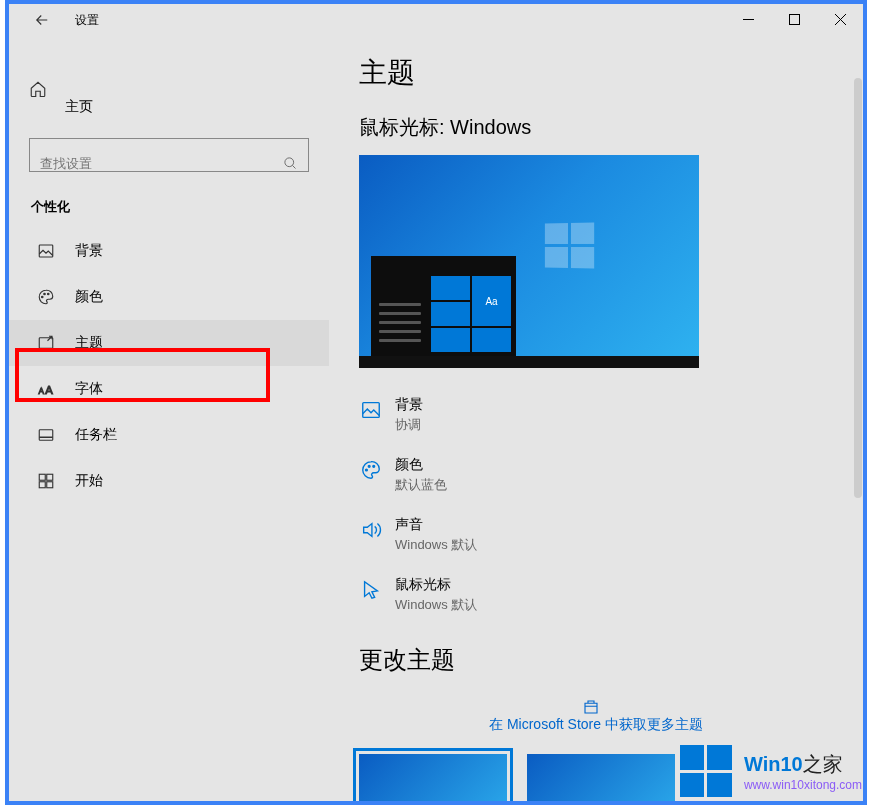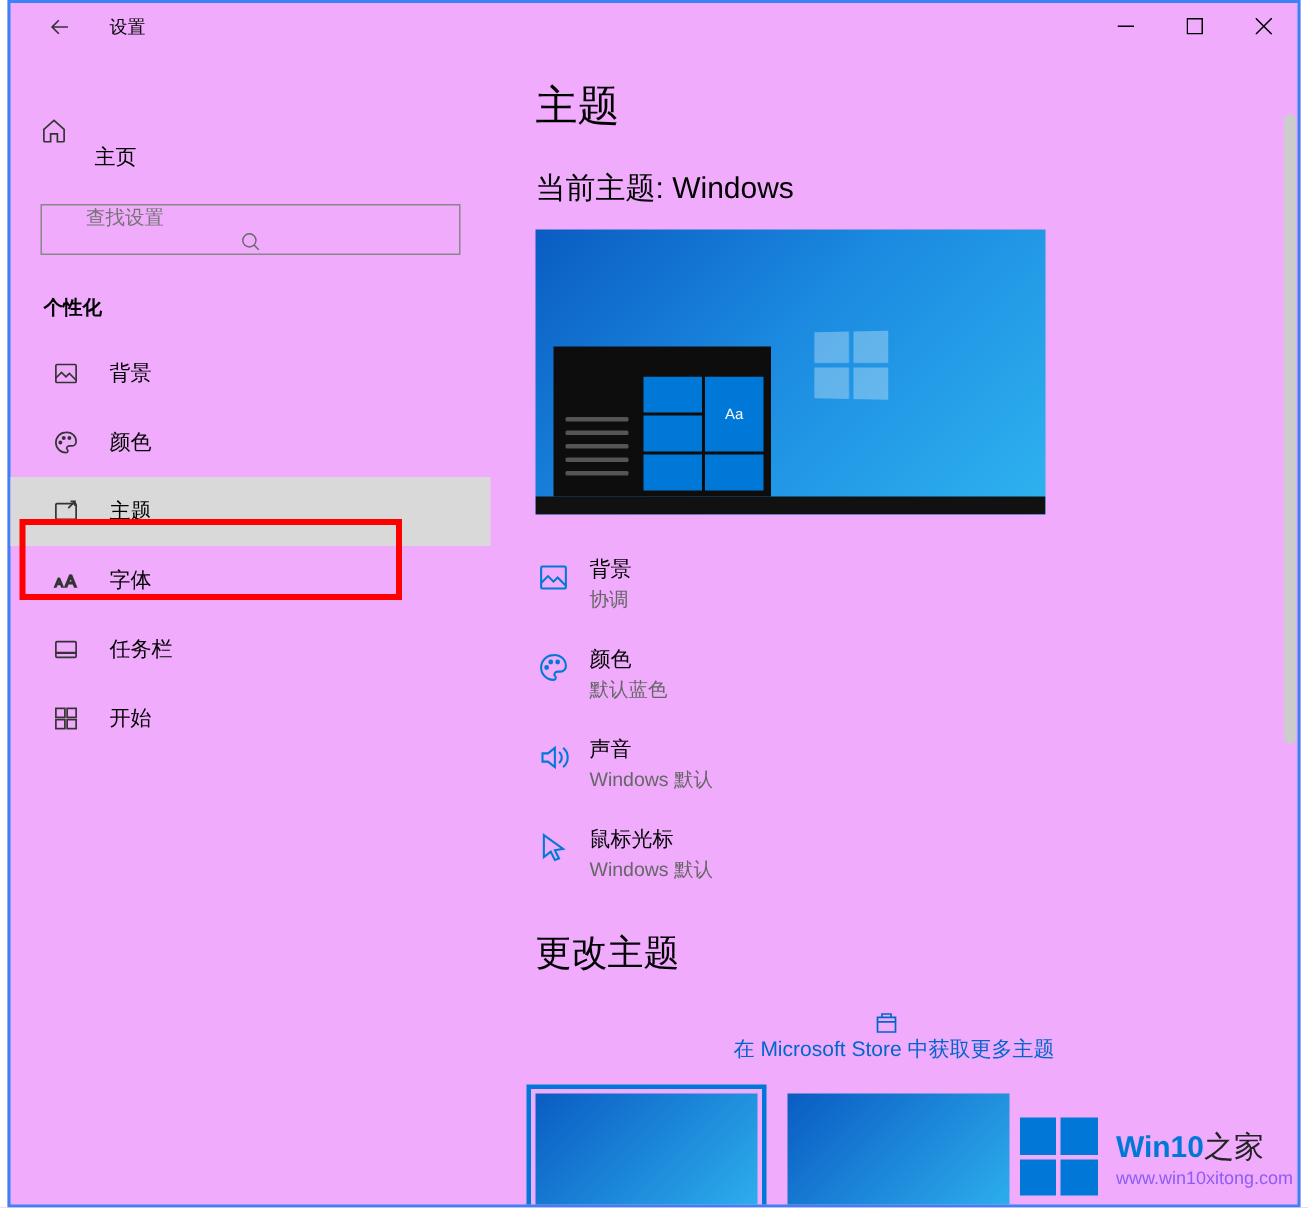--- a/index.html
+++ b/index.html
@@ -1,45 +1,45 @@
 <!DOCTYPE html>
 <html><head>
 <meta charset="utf-8">
 <style>
 * { margin: 0; padding: 0; box-sizing: border-box; font-family: "Microsoft YaHei", "Segoe UI", sans-serif; }
 body { width: 872px; height: 805px; background: #fff; position: relative; overflow: hidden; }
 
-.window { width: 862px; height: 805px; border: 2px solid #3b82f6; background: #f0abfc; position: relative; margin-left: 5px; }
+.window { width: 862px; height: 805px; border: 4px solid #3b82f6; background: #e5e5e5; position: relative; margin-left: 5px; }
 
 .titlebar { height: 32px; display: flex; align-items: center; padding-left: 18px; }
 .back-btn { width: 30px; height: 30px; display: flex; align-items: center; justify-content: center; cursor: pointer; }
 .title-text { font-size: 12px; margin-left: 18px; }
 .win-controls { position: absolute; right: 0; top: 0; display: flex; }
 .win-btn { width: 46px; height: 30px; display: flex; align-items: center; justify-content: center; cursor: pointer; }
 
 .content { display: flex; height: calc(100% - 32px); }
 .sidebar { width: 320px; padding-top: 18px; }
 .home-row { display: flex; align-items: center; padding: 8px 20px; cursor: pointer; }
 .home-row .lbl { margin-left: 18px; font-size: 14px; margin-top: 36px; }
 
-.search-box { margin: 14px 20px 20px 20px; border: 1px solid #888; height: 34px; display: flex; align-items: center; padding: 0 10px; justify-content: space-between; flex-direction: column; }
+.search-box { margin: 14px 20px 20px 20px; border: 1px solid #888; height: 34px; display: flex; align-items: flex-end; padding: 0 10px; justify-content: space-between; }
 .search-box input { border: none; outline: none; font-size: 13px; width: 85%; background: transparent; }
 
 .category-label { font-size: 13px; font-weight: bold; padding: 6px 22px 12px 22px; }
 
 .nav-item { display: flex; align-items: center; height: 46px; padding-left: 28px; cursor: pointer; }
 .nav-item .lbl { margin-left: 20px; font-size: 14px; }
 .nav-item.selected { background: #d9d9d9; }
 .highlight-box { position: absolute; border: 4px solid #ff0000; left: 6px; top: 344px; width: 255px; height: 54px; pointer-events: none; }
 
 .main { flex: 1; padding: 18px 30px 0 30px; overflow: hidden; position: relative; }
 .page-title { font-size: 28px; font-weight: 400; margin-bottom: 22px; }
 .current-theme-label { font-size: 20px; font-weight: 400; margin-bottom: 14px; }
 
-.theme-preview { width: 340px; height: 190px; background: linear-gradient(135deg, #0a5cc2 0%, #1b8ae0 45%, #2fb3f0 100%); position: relative; margin-bottom: 28px; }
+.theme-preview { width: 340px; height: 213px; background: linear-gradient(135deg, #0a5cc2 0%, #1b8ae0 45%, #2fb3f0 100%); position: relative; margin-bottom: 28px; }
 .theme-preview .taskbar { position: absolute; bottom: 0; left: 0; width: 100%; height: 12px; background: #111; }
 .theme-preview .startmenu { position: absolute; left: 12px; bottom: 12px; width: 145px; height: 100px; background: #0d0d0d; }
 .theme-preview .tiles { position: absolute; left: 72px; bottom: 16px; width: 80px; height: 76px; display: grid; grid-template-columns: 1fr 1fr; grid-template-rows: 1fr 1fr 1fr; gap: 2px; }
 .theme-preview .tile { background: #0078d7; }
 .theme-preview .tile.big { grid-row: span 2; display:flex; align-items:center; justify-content:center; color:#fff; font-size:10px; }
 .theme-preview .menu-lines { position: absolute; left: 20px; bottom: 20px; width: 42px; }
 .theme-preview .menu-lines div { height: 3px; background: #555; margin-bottom: 6px; border-radius: 1px; }
 .theme-preview .winlogo { position: absolute; right: 105px; top: 68px; width: 50px; height: 45px; display: grid; grid-template-columns: 1fr 1fr; grid-template-rows: 1fr 1fr; gap: 3px; transform: perspective(200px) rotateY(-10deg); }
 .theme-preview .winlogo div { background: rgba(255,255,255,0.3); }
 
@@ -161,21 +161,21 @@
             <rect x="13" y="3" width="8" height="8"></rect>
             <rect x="3" y="13" width="8" height="8"></rect>
             <rect x="13" y="13" width="8" height="8"></rect>
           </svg>
         <span class="lbl">开始</span>
       </div>
     </div>
 
     <div class="main">
       <div class="page-title">主题</div>
-      <div class="current-theme-label">当前主题: Windows</div>
+      <div class="current-theme-label">鼠标光标: Windows</div>
 
       <div class="theme-preview">
         <div class="winlogo">
             <div></div>
             <div></div>
             <div></div>
             <div></div>
           </div>
         <div class="startmenu"></div>
         <div class="menu-lines">

